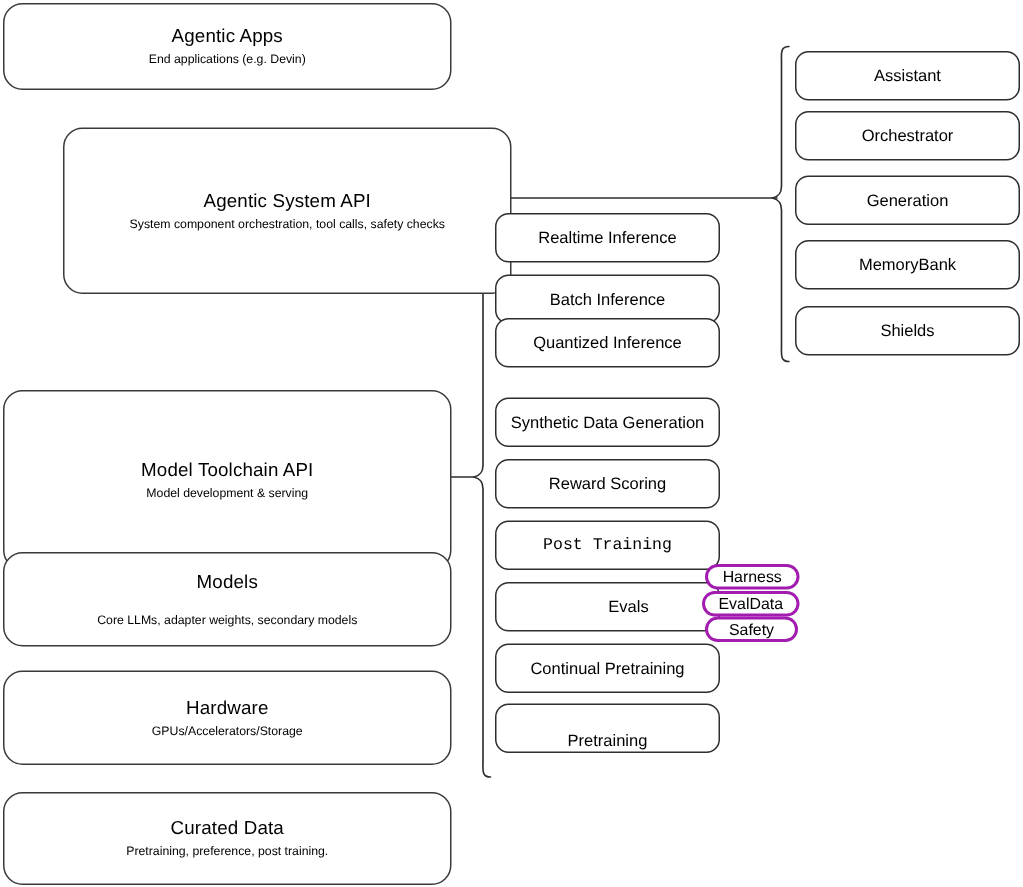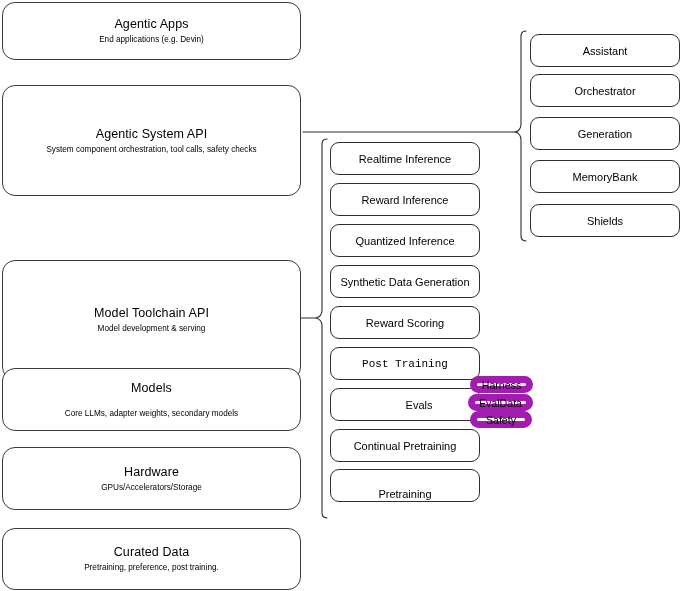--- a/index.html
+++ b/index.html
@@ -66,21 +66,21 @@
     line-height: 14px;
   }
   .col-mid  { left: 330px; width: 150px; }
   .col-right{ left: 530px; width: 150px; }
 
   
   .pill {
     position: absolute;
     box-sizing: border-box;
     background: #ffffff;
-    border: 7px solid #a21caf;
+    border: 2px solid #a21caf;
     border-radius: 999px;
     display: flex;
     align-items: center;
     justify-content: center;
     font-size: 10.6px;
     line-height: 12px;
     height: 17px;
     z-index: 30;
   }
 
@@ -124,21 +124,21 @@
 
       <path d="M 301 318 L 316 318"></path>
     </g>
   </svg>
 
   <div class="box layer" style="top:2px;height:58px;">
     <div class="title">Agentic Apps</div>
     <div class="subtitle">End applications (e.g. Devin)</div>
   </div>
 
-  <div class="box layer" style="top:85px;height:111px;">
+  <div class="box layer" style="top:85px;height:111px;margin-left:40px;">
     <div class="title">Agentic System API</div>
     <div class="subtitle">System component orchestration, tool calls, safety checks</div>
   </div>
 
   <div class="box layer" style="top:224px;height:120px;margin-top:36px;">
     <div class="title">Model Toolchain API</div>
     <div class="subtitle">Model development &amp; serving</div>
   </div>
 
   <div class="box layer" style="top:368px;height:63px;gap:10px;">
@@ -153,23 +153,23 @@
 
   <div class="box layer" style="top:528px;height:62px;">
     <div class="title">Curated Data</div>
     <div class="subtitle">Pretraining, preference, post training.</div>
   </div>
 
   <div class="box cap col-mid" style="top:142px;">
     <span>Realtime Inference</span>
   </div>
   <div class="box cap col-mid" style="top:183px;">
-    <span>Reward Inference</span>
-  </div>
-  <div class="box cap col-mid" style="top:224px;">
+    <span>Batch Inference</span>
+  </div>
+  <div class="box cap col-mid" style="top:212px;">
     <span>Quantized Inference</span>
   </div>
   <div class="box cap col-mid" style="top:265px;">
     <span>Synthetic Data Generation</span>
   </div>
   <div class="box cap col-mid" style="top:306px;">
     <span>Reward Scoring</span>
   </div>
   <div class="box cap col-mid" style="top:347px;font-family:Liberation Mono, monospace;">
     <span>Post Training</span>

